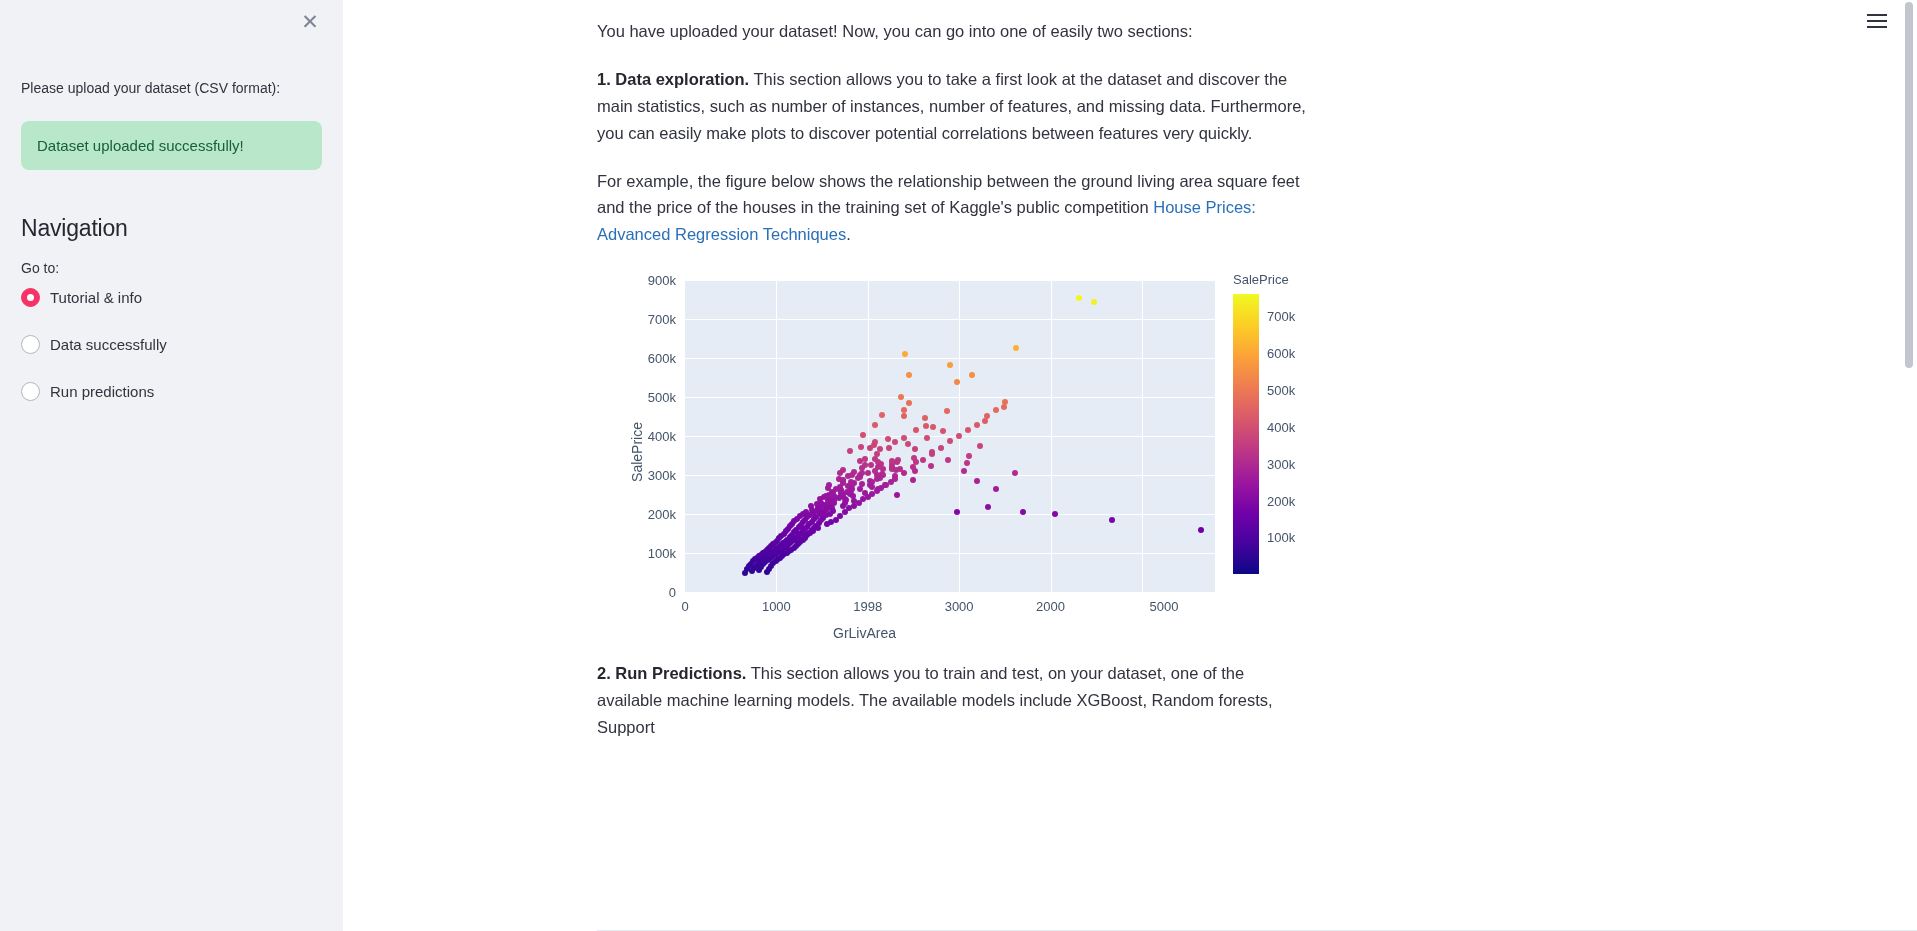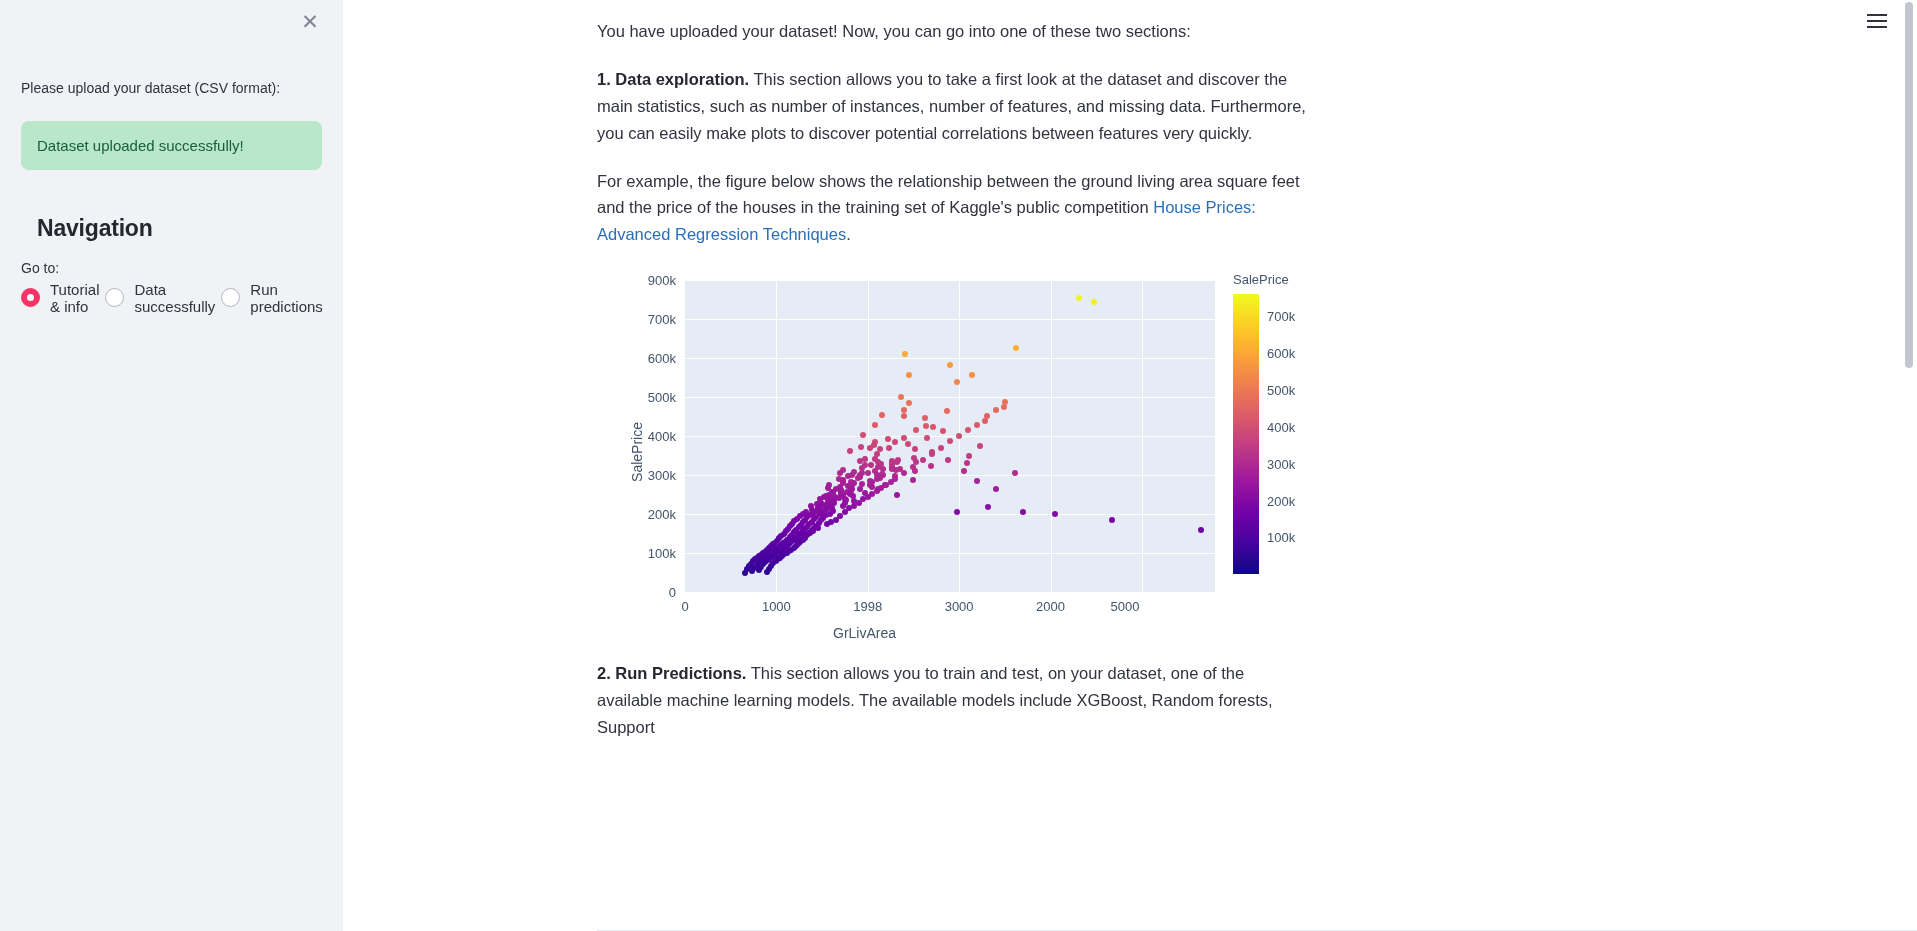--- a/index.html
+++ b/index.html
@@ -53,26 +53,25 @@
     background: #b8e7c9;
     border-radius: 8px;
     min-height: 49px;
     display: flex; align-items: center;
     padding: 10px 16px;
   }
   .success-text { font-size: 15px; color: #17603a; }
 
   .nav-title {
     margin-top: 45px;
-    font-size: 23px; font-weight: 700; color: #262730;
+    font-size: 23px; font-weight: 400; color: #262730;
     letter-spacing: -0.2px;
-    margin-left: 16px;
   }
   .nav-goto { margin-top: 18px; font-size: 14px; color: #31333f; }
-  .radio-group { margin-top: 10px; display: flex; flex-direction: row; gap: 6px; }
+  .radio-group { margin-top: 10px; display: flex; flex-direction: column; gap: 24px; }
   .radio-item { display: flex; align-items: center; gap: 10px; cursor: pointer; height: 23px; }
   .radio-circle {
     width: 19px; height: 19px; border-radius: 50%;
     border: 1.6px solid #b3b6c0; background: #ffffff;
     flex: 0 0 19px;
     display: flex; align-items: center; justify-content: center;
   }
   .radio-item.checked .radio-circle { background: #f63366; border-color: #f63366; }
   .radio-item.checked .radio-circle::after {
     content: ""; width: 7px; height: 7px; border-radius: 50%; background: #ffffff;
@@ -207,21 +206,21 @@
 
   <main id="main">
     <div id="hamburger">
       <span></span>
       <span></span>
       <span></span>
     </div>
 
     <div class="content">
 
-      <p class="body">You have uploaded your dataset! Now, you can go into one of these two sections:</p>
+      <p class="body">You have uploaded your dataset! Now, you can go into one of easily two sections:</p>
 
       <p class="body tight">
         <b>1. Data exploration.</b><span> This section allows you to take a first look at the dataset and discover the main statistics, such as number of instances, number of features, and missing data. Furthermore, you can easily make plots to discover potential correlations between features very quickly.</span>
       </p>
 
       <p class="body tight">
         <span>For example, the figure below shows the relationship between the ground living area square feet and the price of the houses in the training set of Kaggle's public competition </span><a class="link" href="#">House Prices: Advanced Regression Techniques</a><span>.</span>
       </p>
 
       <div class="plot-wrap">
@@ -249,21 +248,21 @@
               <div class="xtick" style="left: 0px;">0</div>
               <div class="gridline-v" style="left: 91.3793px;"></div>
               <div class="xtick" style="left: 91.3793px;">1000</div>
               <div class="gridline-v" style="left: 182.759px;"></div>
               <div class="xtick" style="left: 182.759px;">1998</div>
               <div class="gridline-v" style="left: 274.138px;"></div>
               <div class="xtick" style="left: 274.138px;">3000</div>
               <div class="gridline-v" style="left: 365.517px;"></div>
               <div class="xtick" style="left: 365.517px;">2000</div>
               <div class="gridline-v" style="left: 456.897px;"></div>
-              <div class="xtick" style="left: 440px;">5000</div>
+              <div class="xtick" style="left: 479px;">5000</div>
               <div class="pt" style="left: 427.29px; top: 239.947px; width: 6px; height: 6px; background: rgb(122, 5, 166);"></div>
               <div class="pt" style="left: 515.562px; top: 249.6px; width: 6px; height: 6px; background: rgb(109, 1, 167);"></div>
               <div class="pt" style="left: 409.014px; top: 21.45px; width: 6px; height: 6px; background: rgb(242, 241, 34);"></div>
               <div class="pt" style="left: 394.393px; top: 17.55px; width: 6px; height: 6px; background: rgb(241, 246, 33);"></div>
               <div class="pt" style="left: 331.433px; top: 68.25px; width: 6px; height: 6px; background: rgb(252, 177, 50);"></div>
               <div class="pt" style="left: 220.316px; top: 73.4538px; width: 6px; height: 6px; background: rgb(252, 170, 53);"></div>
               <div class="pt" style="left: 264.817px; top: 84.6561px; width: 6px; height: 6px; background: rgb(250, 156, 60);"></div>
               <div class="pt" style="left: 224.062px; top: 94.9334px; width: 6px; height: 6px; background: rgb(245, 144, 68);"></div>
               <div class="pt" style="left: 272.128px; top: 102.18px; width: 6px; height: 6px; background: rgb(242, 135, 74);"></div>
               <div class="pt" style="left: 286.748px; top: 95.16px; width: 6px; height: 6px; background: rgb(245, 143, 68);"></div>

